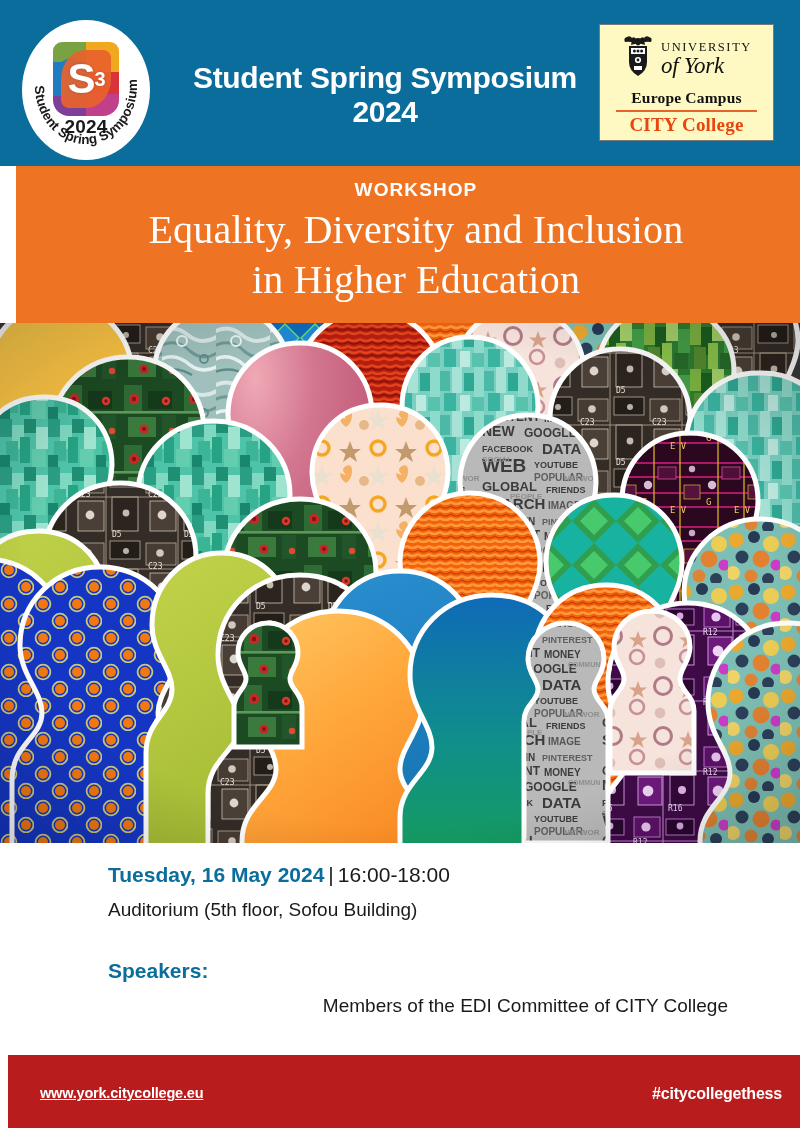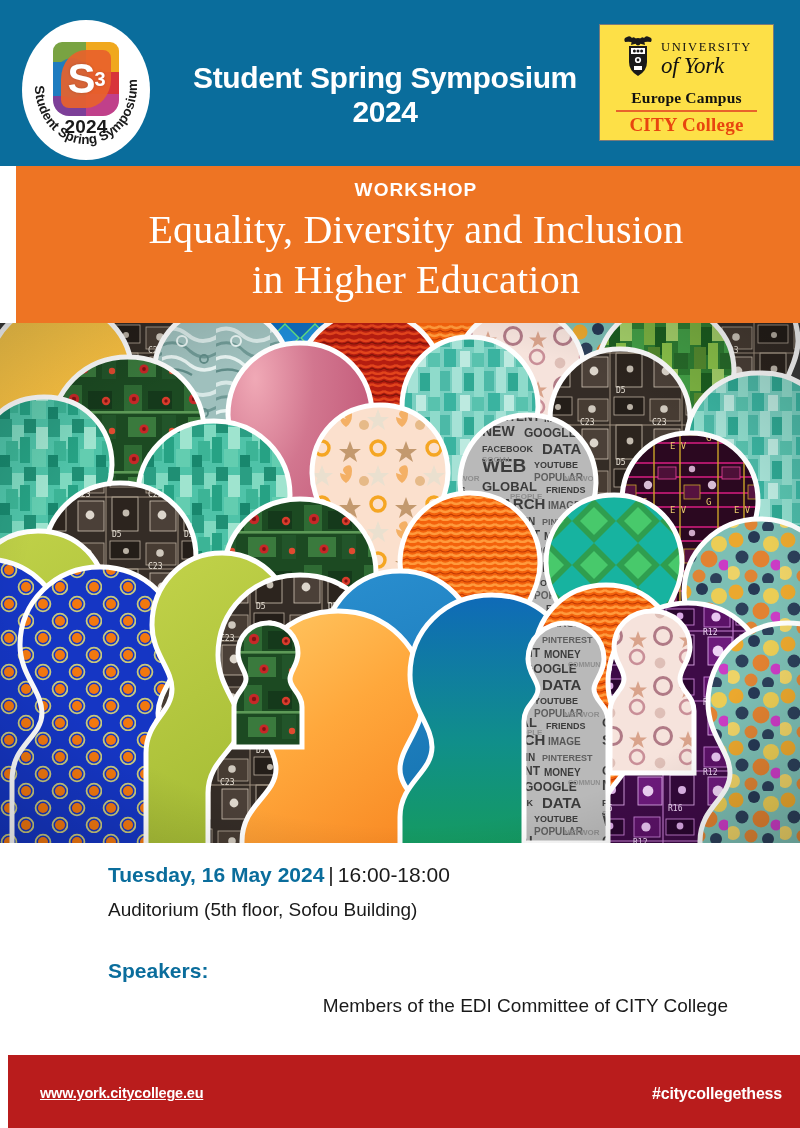--- a/index.html
+++ b/index.html
@@ -113,21 +113,21 @@
     font-weight: bold;
     letter-spacing: -0.4px;
     text-align: center;
   }
 
   
   #uoy-logo {
     position: absolute;
     right: 26px; top: 24px;
     width: 175px; height: 117px;
-    background: #fde047;
+    background: #fef9c3;
     border: 1.5px solid #7a7a7a;
     padding: 6px 8px 7px 8px;
   }
   #uoy-top {
     display: flex;
     align-items: center;
     justify-content: center;
     gap: 6px;
     height: 56px;
   }

